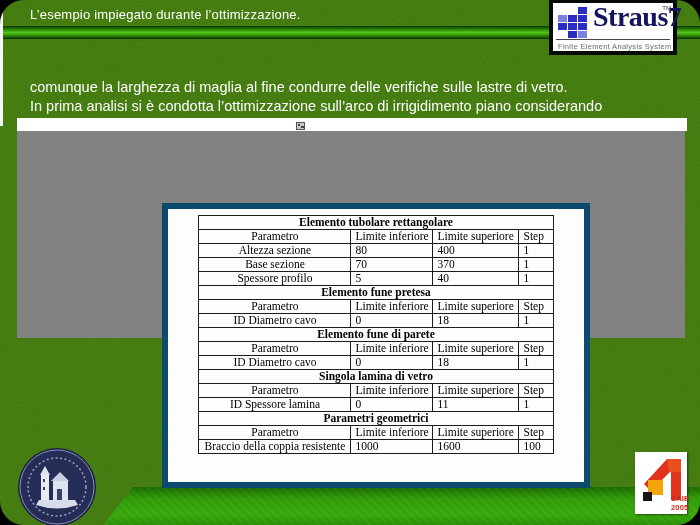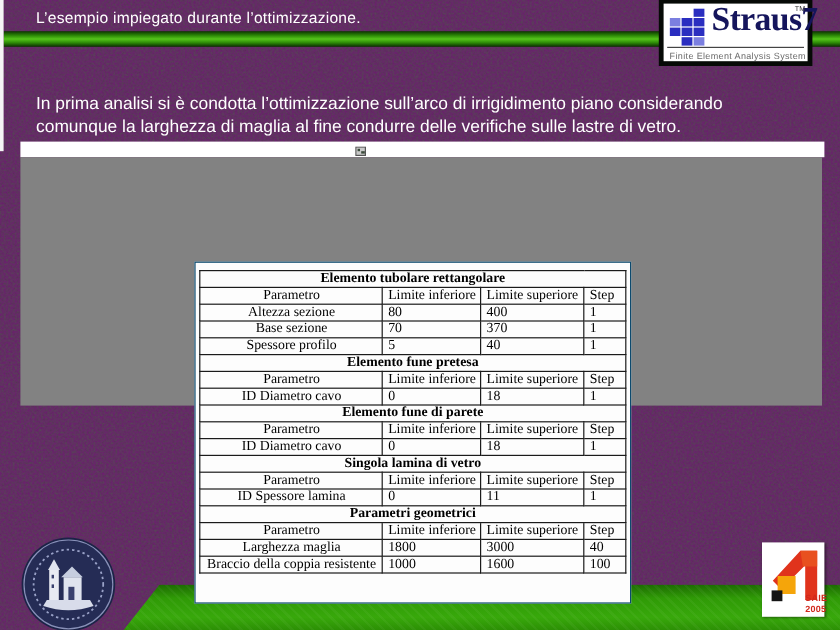--- a/index.html
+++ b/index.html
@@ -1,19 +1,20 @@
 <!DOCTYPE html>
 <html><head>
 <meta charset="utf-8">
 <style>
   html,body { margin:0; padding:0; background:#000; }
   .slide {
     position:relative; width:700px; height:525px; overflow:hidden;
-    background:#701a75;
+    background:#4d7c0f;
     font-family:"Liberation Sans", sans-serif;
+    border-radius:24px;
   }
   .noise { position:absolute; left:0; top:0; z-index:0; pointer-events:none; }
 
   .left-edge-line { position:absolute; left:0; top:7; width:3px; height:126px; background:#f5f5f5; z-index:2; }
 
   .slide-title {
     position:absolute; left:30px; top:7px; z-index:2;
     color:#ffffff; font-size:13px; letter-spacing:.2px;
   }
   .green-bar {
@@ -43,22 +44,22 @@
     position:absolute; left:30px; top:78px; width:660px; z-index:2;
     color:#ffffff; font-size:14.5px; line-height:19px;
   }
 
   .placeholder-top-strip { position:absolute; left:17px; top:118px; width:670px; height:13px; background:#ffffff; z-index:2; }
   .broken-image-icon { position:absolute; left:296px; top:122px; width:9px; height:8px; z-index:3; }
   .placeholder-gray { position:absolute; left:17px; top:131px; width:668px; height:207px; background:#828282; z-index:2; }
 
   
   .table-panel {
-    position:absolute; left:162px; top:218px; width:364px; height:285px; z-index:4;
-    background:#fdfdfd; border:1px solid #0c4a6e; box-sizing:border-box;
+    position:absolute; left:162px; top:203px; width:428px; height:285px; z-index:4;
+    background:#fdfdfd; border:6px solid #0c4a6e; box-sizing:border-box;
   }
   table.opt { border-collapse:collapse; margin:6px auto 0 auto; table-layout:fixed; width:354px;
     font-family:"Liberation Serif", serif; color:#000; }
   table.opt td { border:1px solid #1b1b1b; font-size:11.5px; height:13px; line-height:13px;
     padding:0 4px; overflow:hidden; white-space:nowrap; }
   table.opt td.sec-title { text-align:center; font-weight:bold; }
   table.opt td.left { text-align:center; }
   table.opt td.ctr { text-align:left; }
 
   
@@ -110,22 +111,22 @@
       <rect x="10" y="24" width="9" height="7" fill="#2a2ec0"></rect>
       <rect x="20" y="24" width="9" height="7" fill="#7b7fe0"></rect>
     </svg>
     <div class="straus-name">Straus7</div>
     <div class="straus-tm">TM</div>
     <div class="straus-rule"></div>
     <div class="straus-tagline">Finite Element Analysis System</div>
   </div>
 
   <div class="body-text">
+    <div>comunque la larghezza di maglia al fine condurre delle verifiche sulle lastre di vetro.</div>
     <div>In prima analisi si è condotta l’ottimizzazione sull’arco di irrigidimento piano considerando</div>
-    <div>comunque la larghezza di maglia al fine condurre delle verifiche sulle lastre di vetro.</div>
   </div>
 
   <div class="placeholder-top-strip"></div>
   <svg class="broken-image-icon" width="9" height="8">
     <rect x="0.5" y="0.5" width="8" height="7" fill="#c9c9c9" stroke="#555"></rect>
     <rect x="2" y="2" width="2" height="2" fill="#3a4a3a"></rect>
     <rect x="5" y="4" width="3" height="2" fill="#3a4a3a"></rect>
   </svg>
   <div class="placeholder-gray"></div>
 
@@ -213,26 +214,20 @@
             <td class="ctr">1</td>
           </tr>
           <tr>
             <td class="sec-title" colspan="4">Parametri geometrici</td>
           </tr>
           <tr>
             <td class="left">Parametro</td>
             <td class="ctr">Limite inferiore</td>
             <td class="ctr">Limite superiore</td>
             <td class="ctr">Step</td>
-          </tr>
-          <tr>
-            <td class="left">Larghezza maglia</td>
-            <td class="ctr">1800</td>
-            <td class="ctr">3000</td>
-            <td class="ctr">40</td>
           </tr>
           <tr>
             <td class="left">Braccio della coppia resistente</td>
             <td class="ctr">1000</td>
             <td class="ctr">1600</td>
             <td class="ctr">100</td>
           </tr>
         </tbody>
     </table>
   </div>

